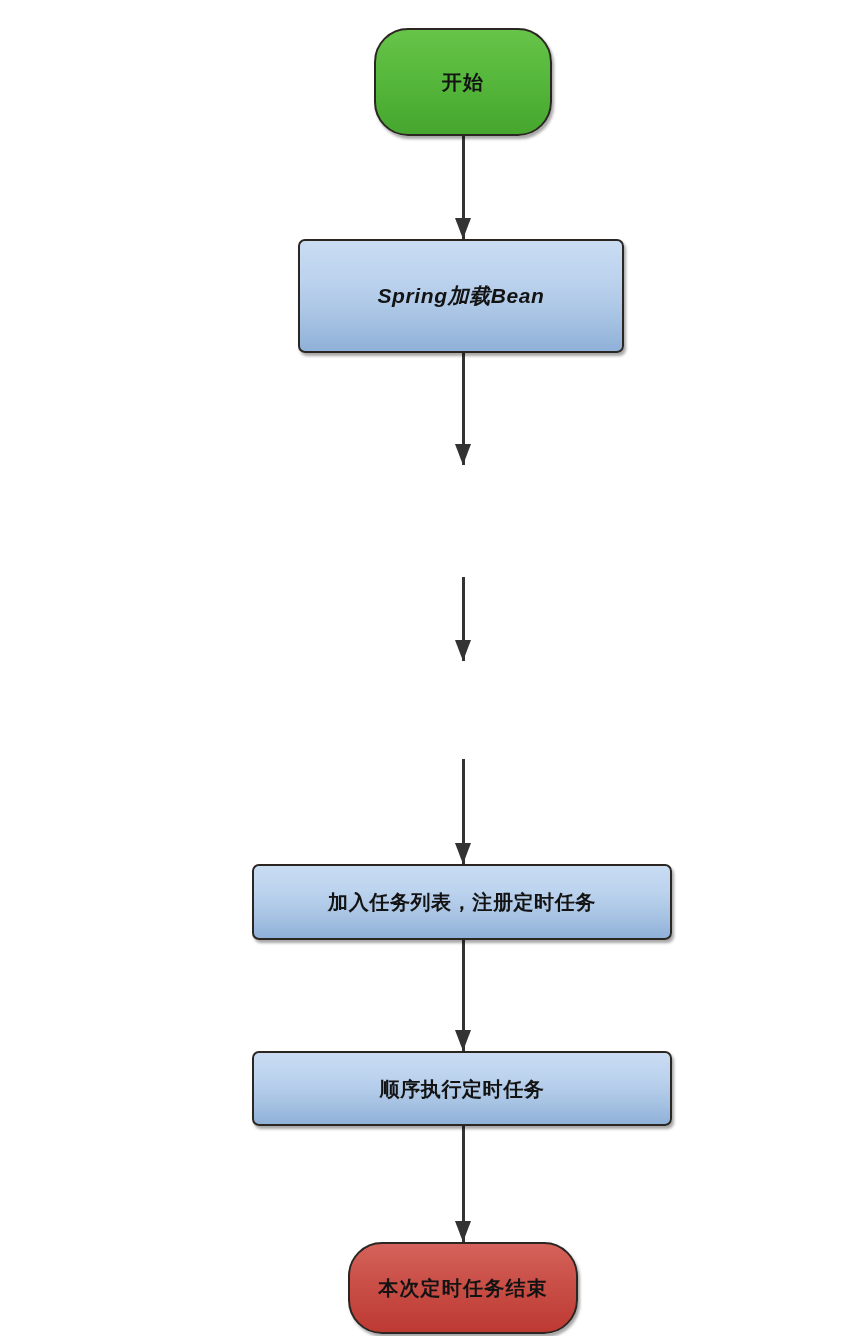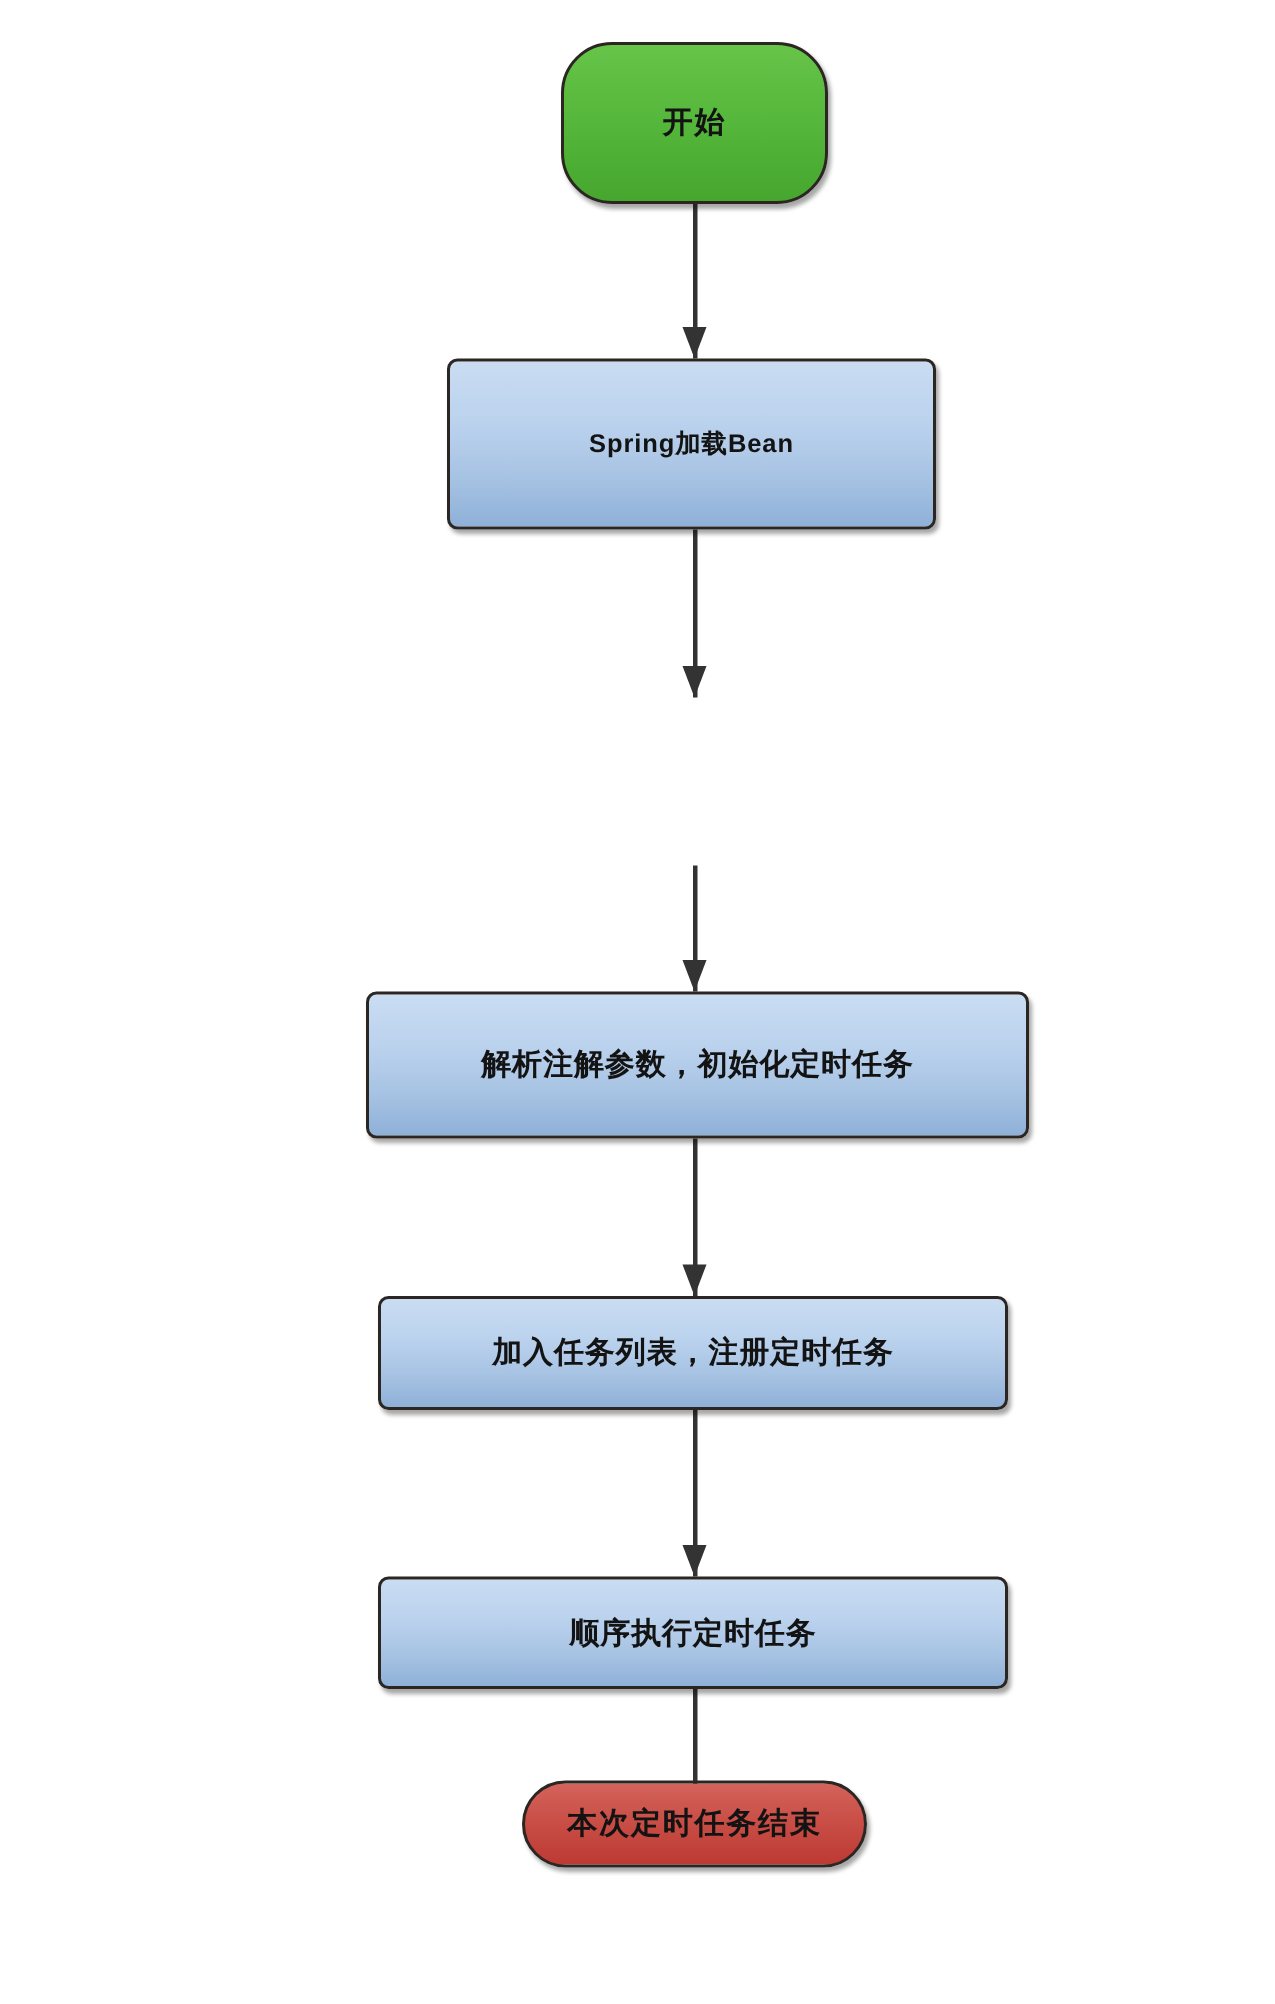--- a/index.html
+++ b/index.html
@@ -111,33 +111,30 @@
   <div class="connector" style="left: 462px; top: 1126px; width: 3px; height: 116px;">
     <div class="conn-line" style="height: 116px;"></div>
     <div class="conn-head" style="top: 95px;"></div>
   </div>
 
   <div class="node terminator-start" style="left: 374px; top: 28px; width: 178px; height: 108px;">
     <span class="node-label" style="font-size: 20px;">开始</span>
   </div>
 
   <div class="node process" style="left: 298px; top: 239px; width: 326px; height: 114px;">
-    <span class="node-label" style="font-size: 17px;">Spring加载Bean</span>
+    <span class="node-label" style="font-size: 21px; font-style: italic;">Spring加载Bean</span>
   </div>
 
 
-  <div class="node process" style="left: 244px; top: 661px; width: 442px; height: 98px;">
-    <span class="node-label" style="font-size: 20px;">解析注解参数，初始化定时任务</span>
-  </div>
 
   <div class="node process" style="left: 252px; top: 864px; width: 420px; height: 76px;">
     <span class="node-label" style="font-size: 20px;">加入任务列表，注册定时任务</span>
   </div>
 
   <div class="node process" style="left: 252px; top: 1051px; width: 420px; height: 75px;">
     <span class="node-label" style="font-size: 20px;">顺序执行定时任务</span>
   </div>
 
-  <div class="node terminator-end" style="left: 348px; top: 1187px; width: 230px; height: 58px;">
+  <div class="node terminator-end" style="left: 348px; top: 1242px; width: 230px; height: 92px;">
     <span class="node-label" style="font-size: 20px;">本次定时任务结束</span>
   </div>
 
 </div>
 
 </body></html>

